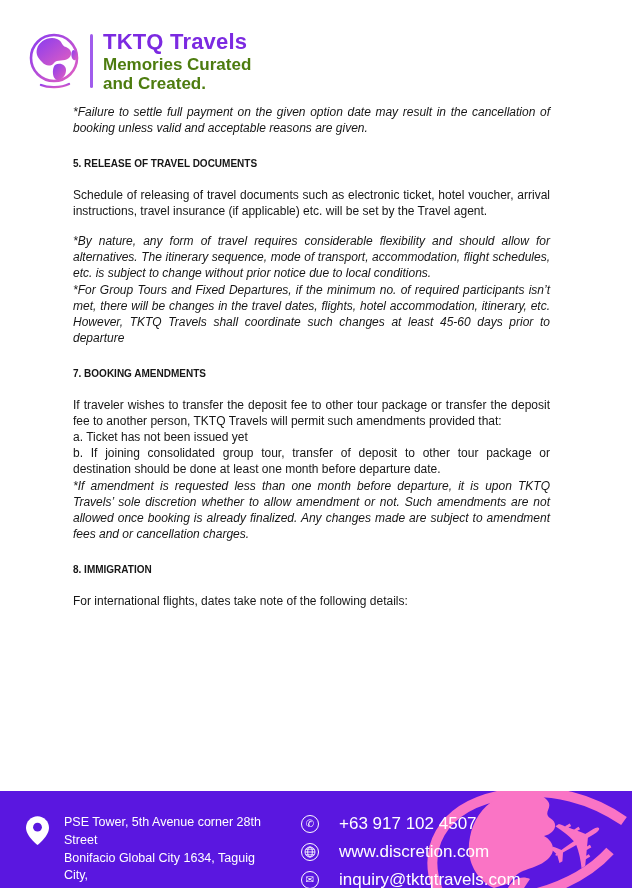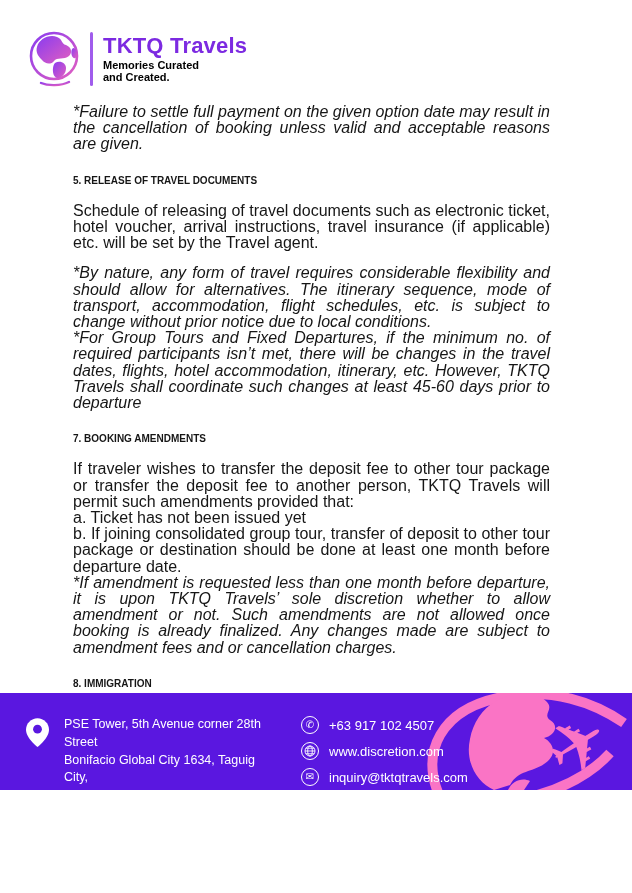--- a/index.html
+++ b/index.html
@@ -4,53 +4,53 @@
 <style>
   * { box-sizing: border-box; margin: 0; padding: 0; }
   html, body { background: #ffffff; }
   body {
     font-family: "Liberation Sans", sans-serif;
     width: 632px; height: 893px;
     position: relative;
   }
   .page {
     position: relative;
-    width: 632px; height: 790px;
+    width: 632px; height: 888px;
     background: #ffffff;
     overflow: hidden;
   }
 
   
   .logo {
     position: absolute; top: 30px; left: 28px;
     display: flex; align-items: center;
   }
   .logo-globe { width: 54px; height: 58px; display: block; }
   .logo-divider {
     width: 3px; height: 54px;
     background: #a05cec; border-radius: 2px;
     margin: 0 10px 0 8px;
   }
   .brand-name {
     font-size: 22px; font-weight: bold; letter-spacing: 0.2px;
     color: #7c2ae1; line-height: 1.1;
   }
   .brand-tagline {
-    font-size: 11px; font-weight: bold; line-height: 1.08;
-    color: #000000; margin-top: 2px;
+    font-size: 17px; font-weight: bold; line-height: 1.08;
+    color: #4d7c0f; margin-top: 2px;
     white-space: pre-line;
   }
 
   
   .doc {
     position: absolute; left: 73px; right: 73px; top: 104px;
     color: #161616;
   }
   .doc p {
-    font-size: 16px; line-height: 16.2px;
+    font-size: 12px; line-height: 16.2px;
     text-align: justify;
     white-space: pre-line;
     margin: 0 9px 14px 0;
   }
   .doc p.it { font-style: italic; }
   .doc p.tight { margin-bottom: 0; }
   .doc h2 {
     font-size: 10px; line-height: 16.2px; font-weight: bold;
     margin: 20px 0 14px 0;
   }
@@ -77,21 +77,21 @@
   }
   .contacts { margin-left: 32px; display: flex; flex-direction: column; gap: 8px; }
   .contact-row { display: flex; align-items: center; }
   .circle-icon {
     width: 18px; height: 18px; flex: 0 0 auto;
     border: 1.3px solid #ffffff; border-radius: 50%;
     display: flex; align-items: center; justify-content: center;
     font-size: 10px; line-height: 1; color: #ffffff;
     font-family: "DejaVu Sans", sans-serif;
   }
-  .contact-label { font-size: 13px; margin-left: 10px; }
+  .contact-label { font-size: 17px; margin-left: 20px; }
 </style>
 </head>
 <body>
 
 <div class="page">
 
   <header class="logo">
     <svg class="logo-globe" viewBox="0 0 54 58">
       <defs>
         <linearGradient id="lg" x1="0" y1="0" x2="1" y2="1">

